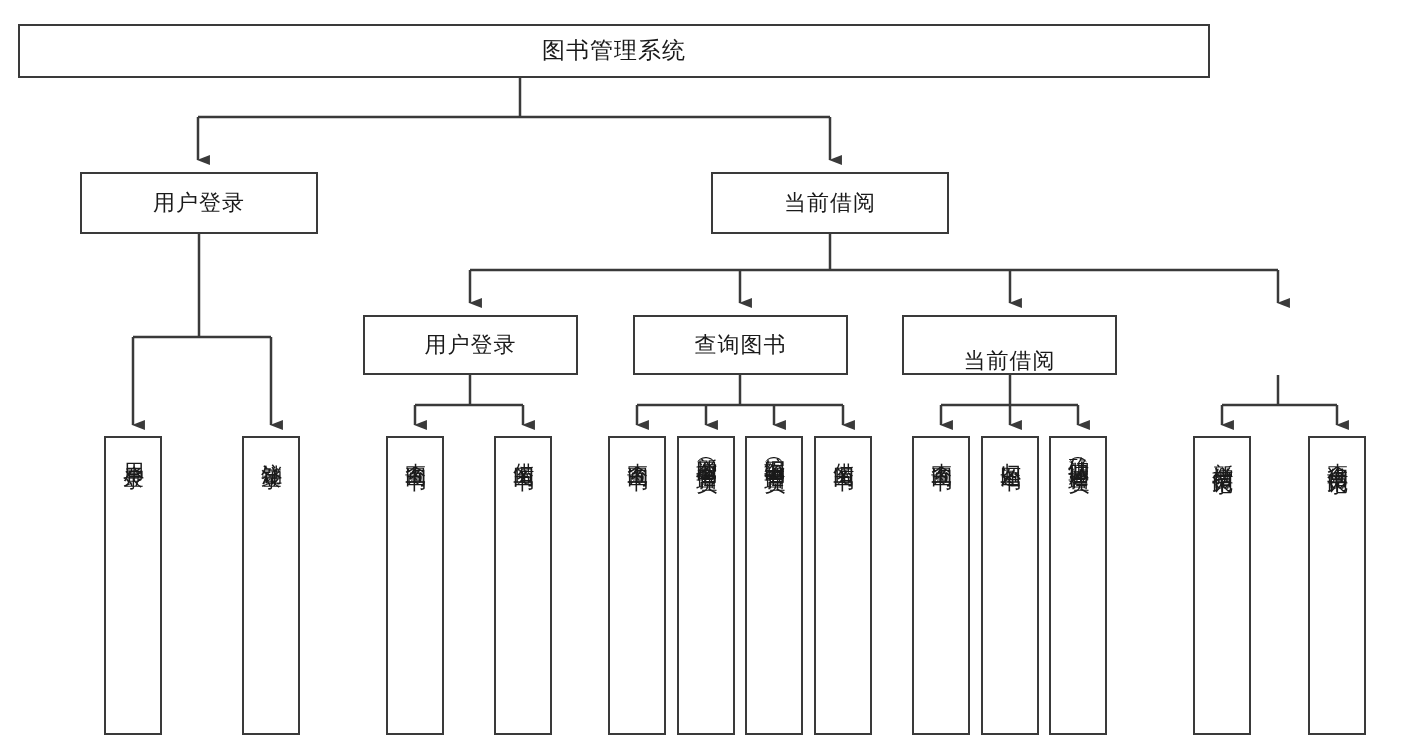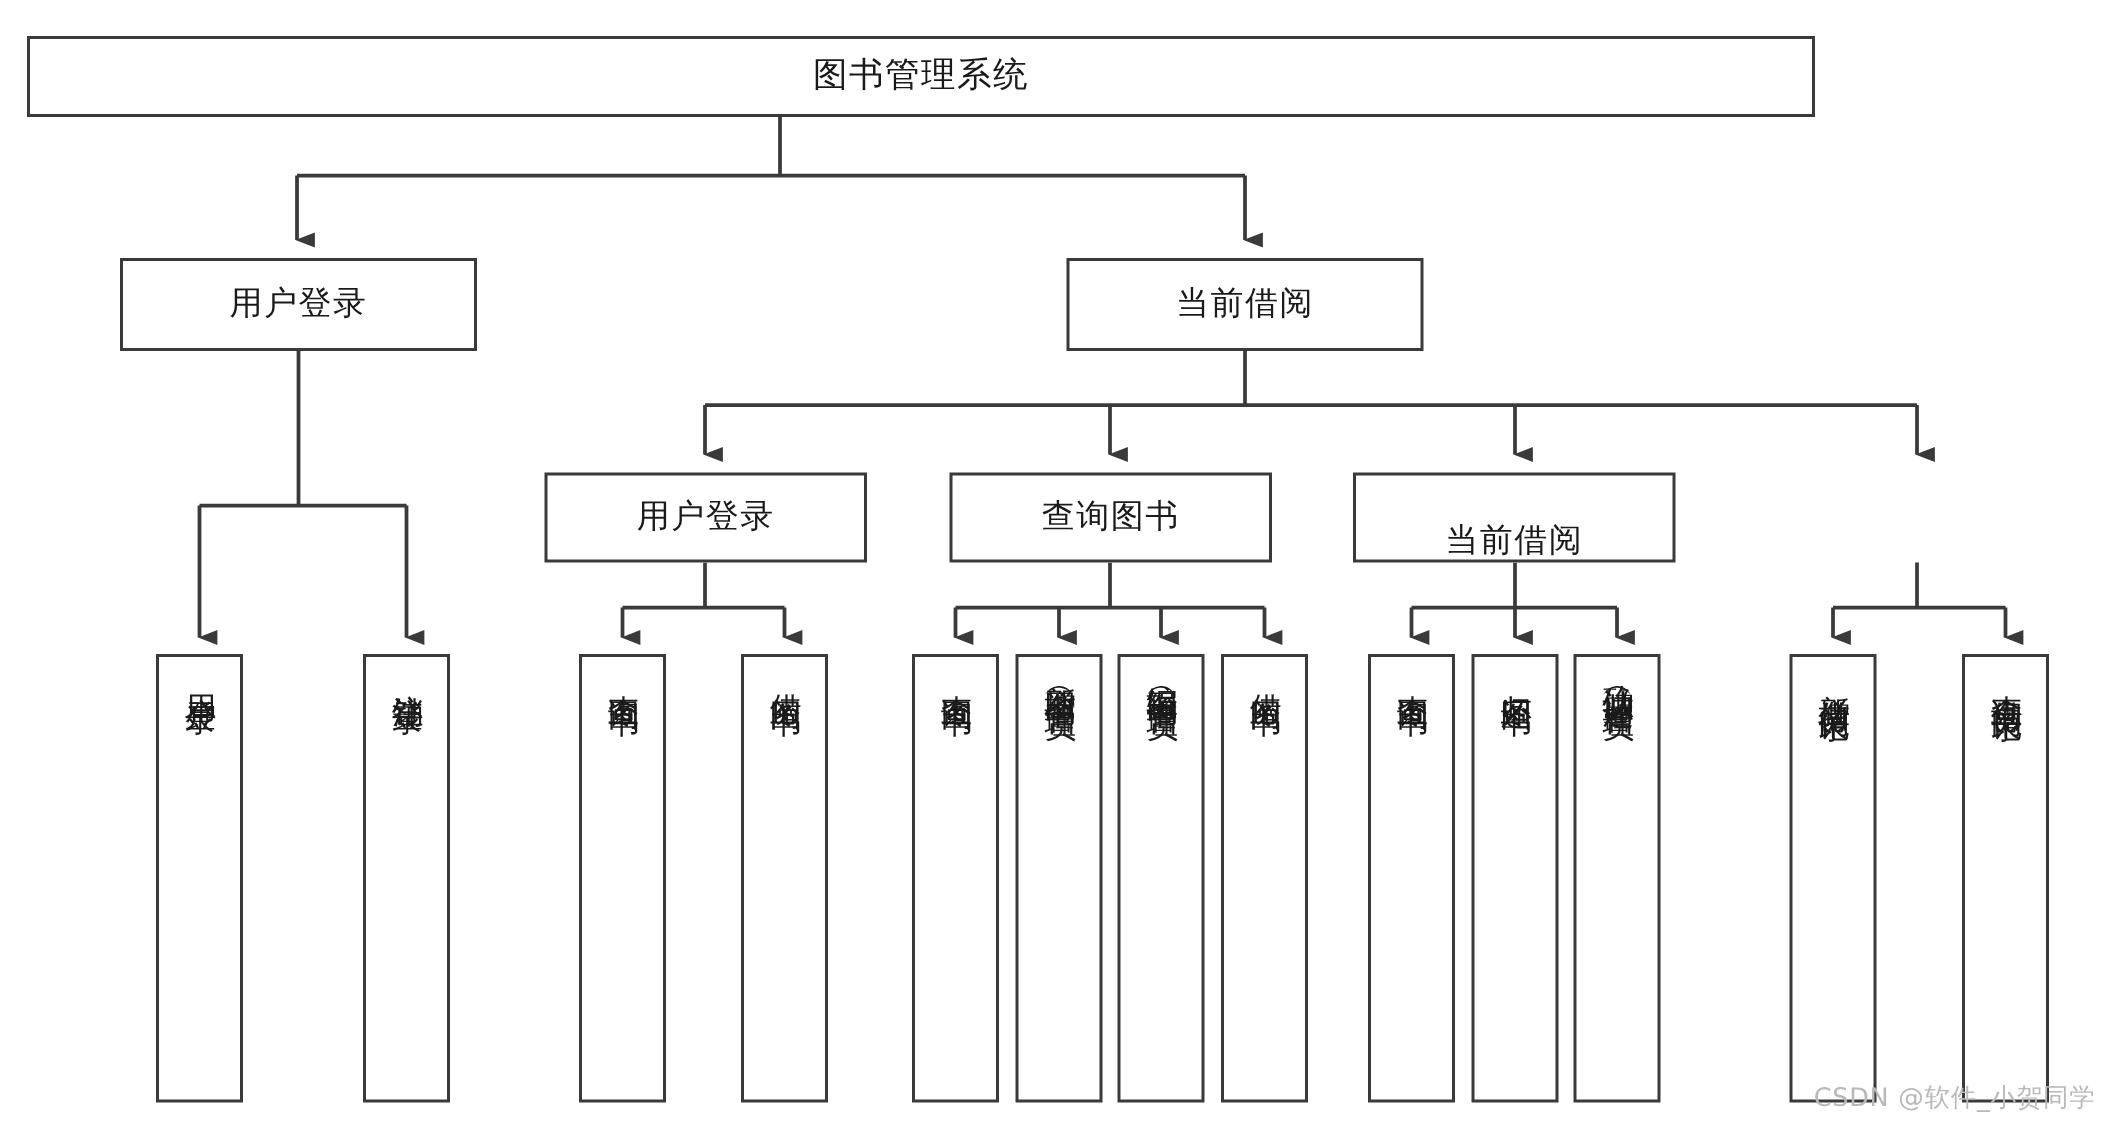--- a/index.html
+++ b/index.html
@@ -185,15 +185,14 @@
     <span class="vlabel">确认归还（管理员）</span>
   </div>
 
   <div class="node node-leaf" style="left:1193px; top:436px; width:58px; height:299px;">
     <span class="vlabel pad-top">新增借阅记录</span>
   </div>
   <div class="node node-leaf" style="left:1308px; top:436px; width:58px; height:299px;">
     <span class="vlabel pad-top">查询借阅记录</span>
   </div>
 
-  <div class="watermark">CSDN @软件_小贺同学</div>
 
 </div>
 
 </body></html>

